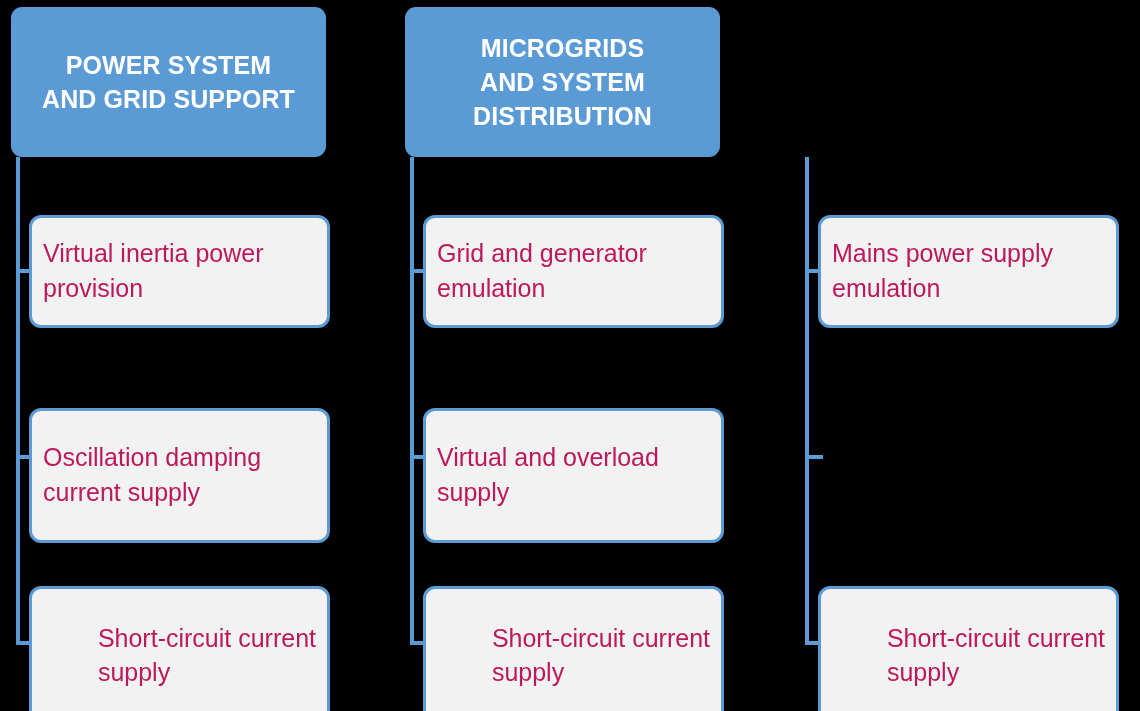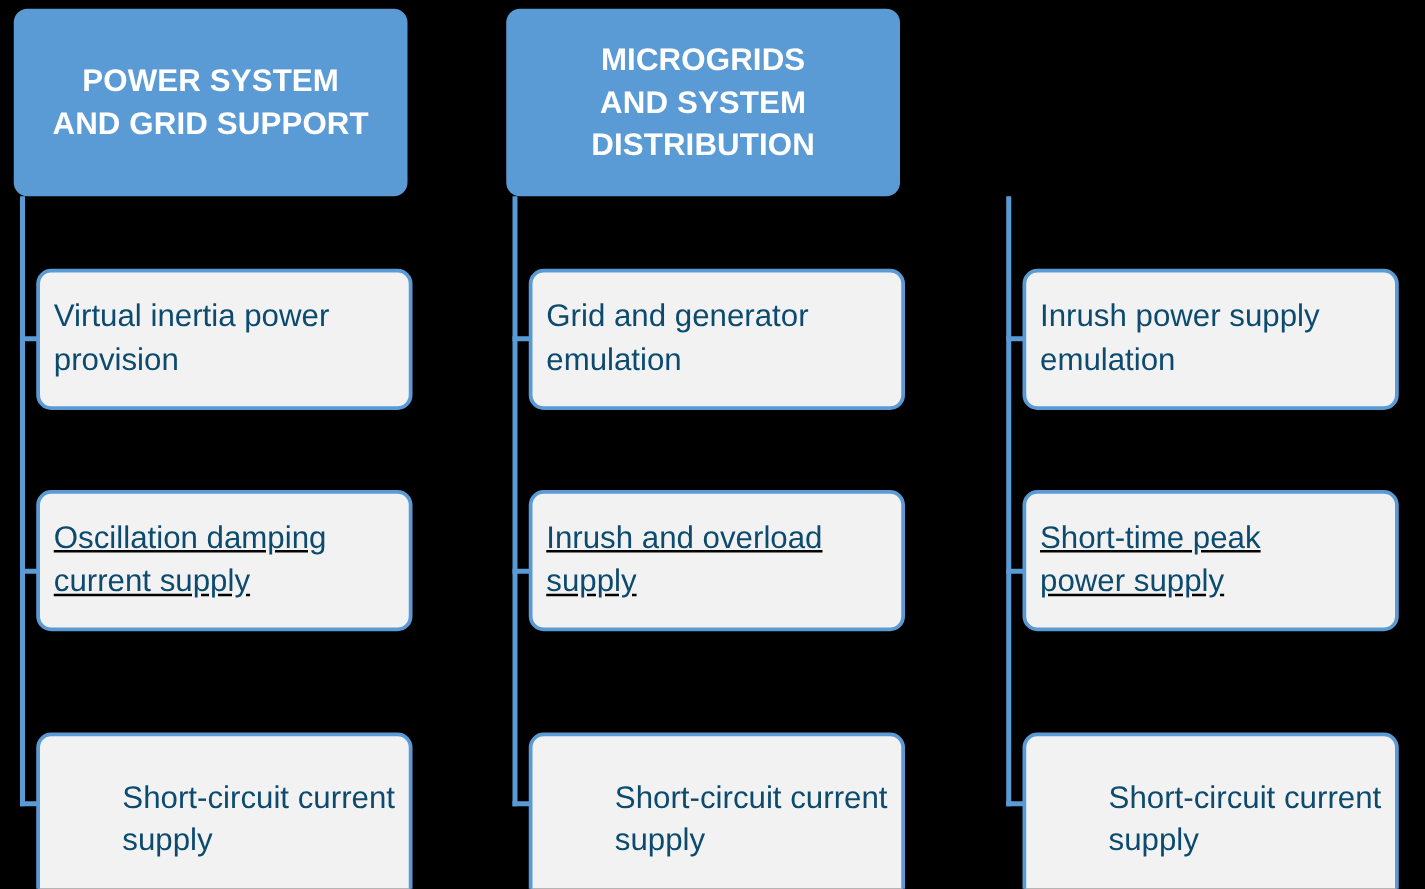--- a/index.html
+++ b/index.html
@@ -78,29 +78,29 @@
     width: 301px;
     box-sizing: border-box;
     background: #F2F2F2;
     border: 3px solid #5B9BD5;
     border-radius: 12px;
     display: flex;
     align-items: center;
     padding: 6px 11px 8px 11px;
   }
   .item-text {
-    color: #0c4a6e;
+    color: #be185d;
     font-size: 25px;
     line-height: 1.38;
     text-align: left;
     white-space: pre-line;
   }
 
   .card-1 { top: 215px; height: 113px; }
-  .card-2 { top: 392px; height: 113px; text-decoration: underline; }
+  .card-2 { top: 408px; height: 135px; }
   .card-3 { top: 586px; height: 140px; justify-content: flex-end; }
 
   .stub-1 { top: 269px; }
   .stub-2 { top: 455px; }
   .stub-3 { top: 641px; }
 </style>
 </head>
 <body>
 
 <div id="canvas">
@@ -136,41 +136,37 @@
     </div>
     <div class="trunk" style="height:488px;"></div>
     <div class="stub stub-1"></div>
     <div class="stub stub-2"></div>
     <div class="stub stub-3"></div>
     <div class="item-card card-1">
       <div class="item-text">Grid and generator
 emulation</div>
     </div>
     <div class="item-card card-2">
-      <div class="item-text">Inrush and overload
+      <div class="item-text">Virtual and overload
 supply</div>
     </div>
     <div class="item-card card-3">
       <div class="item-text">Short-circuit current
 supply</div>
     </div>
   </div>
 
   <div class="column" style="left:789px;">
     <div class="trunk" style="height:488px;"></div>
     <div class="stub stub-1"></div>
     <div class="stub stub-2"></div>
     <div class="stub stub-3"></div>
     <div class="item-card card-1">
-      <div class="item-text">Inrush power supply
+      <div class="item-text">Mains power supply
 emulation</div>
-    </div>
-    <div class="item-card card-2">
-      <div class="item-text">Short-time peak
-power supply</div>
     </div>
     <div class="item-card card-3">
       <div class="item-text">Short-circuit current
 supply</div>
     </div>
   </div>
 
 </div>
 
 </body></html>

